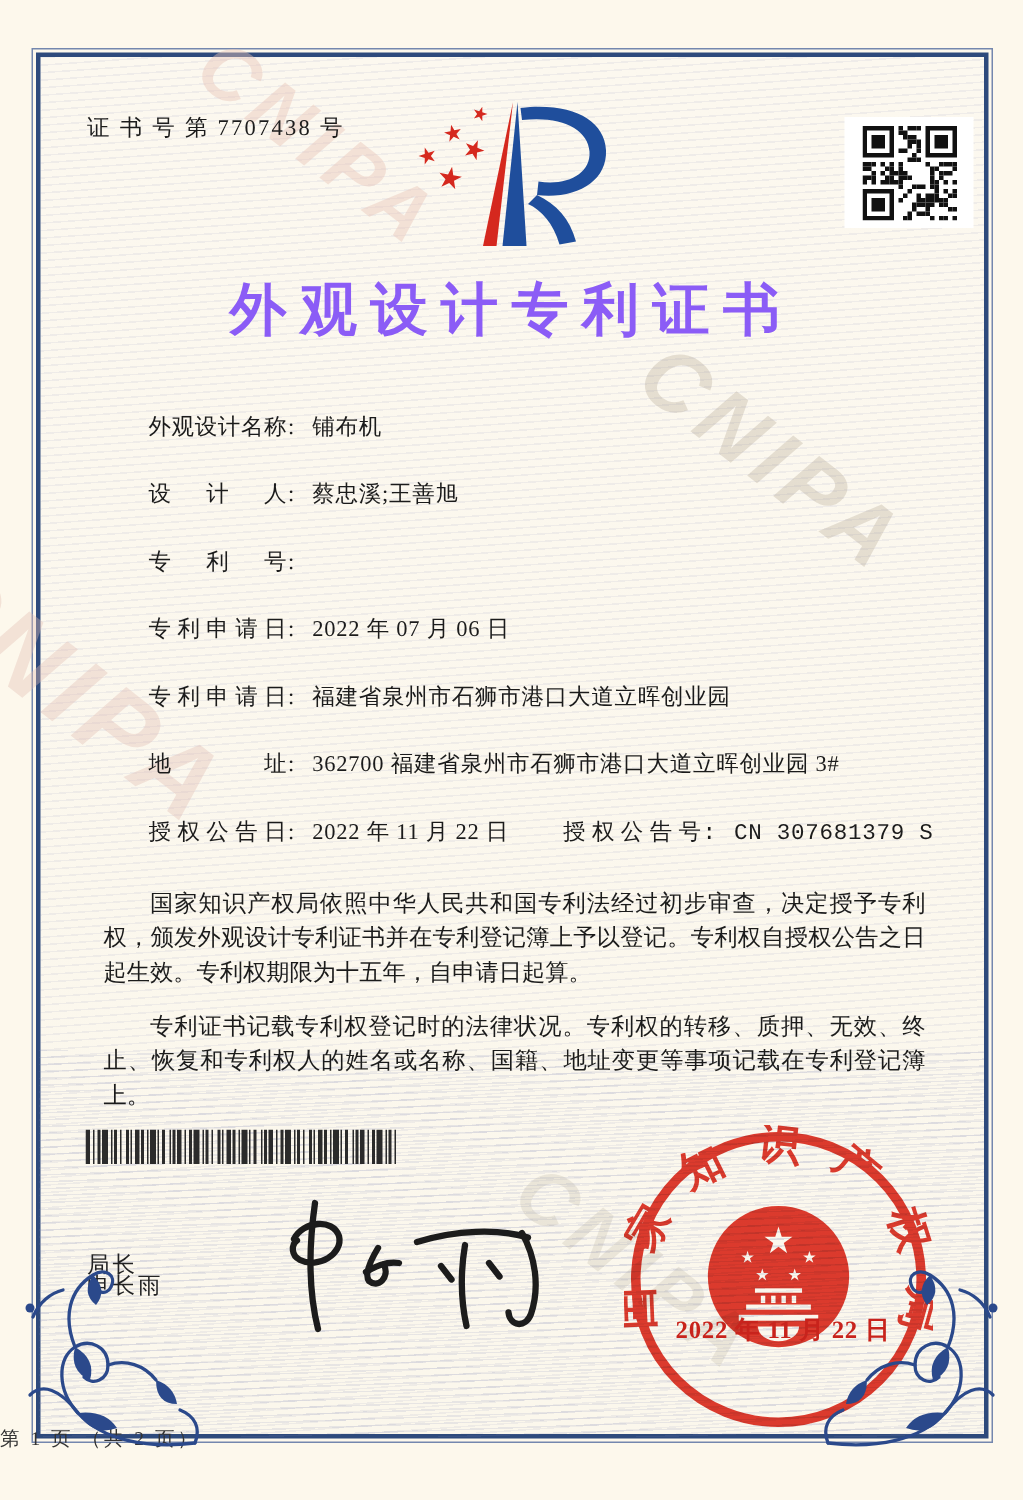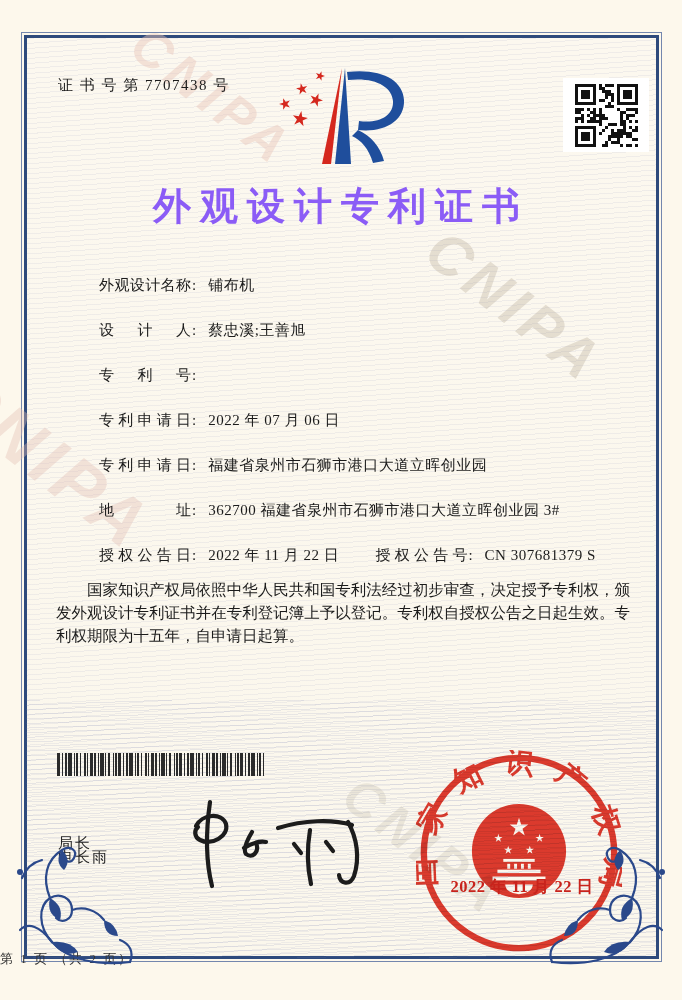--- a/index.html
+++ b/index.html
@@ -31,25 +31,25 @@
   .title{position:absolute;left:0;right:0;top:181px;text-align:center;font-size:38px;font-weight:bold;
       letter-spacing:9px;color:#8b5cf6;z-index:3;}
 
   
   .fields{position:absolute;left:66px;top:274px;width:560px;z-index:3;}
   .row{display:flex;font-size:15px;line-height:23px;margin-bottom:22px;color:#1b1b1b;white-space:nowrap;margin-left:33px;}
   .flabel{display:inline-block;width:92px;text-align:justify;text-align-last:justify;}
   .colon{margin:0 12px 0 1px;}
   .fvalue{letter-spacing:0.5px;}
   .grant{display:flex;}
-  .grant .pair2{margin-left:36px;display:flex;}
+  .grant .pair2{margin-left:36px;display:flex;font-family:Liberation Mono, monospace;}
 
   
   .paras{position:absolute;left:56px;top:578px;width:574px;z-index:3;color:#1b1b1b;}
-  .paras p{margin:0;font-size:15.5px;line-height:23px;text-indent:2em;text-align:justify;}
+  .paras p{margin:13px;font-size:15.5px;line-height:23px;text-indent:2em;text-align:justify;}
 
   
   .barcode{position:absolute;left:57px;top:753px;z-index:3;}
 
   
   .signer-title{position:absolute;left:58px;top:834px;font-family:"Liberation Sans","DejaVu Sans",sans-serif;
       font-size:15px;letter-spacing:2px;color:#222;z-index:3;}
   .signer-name{position:absolute;left:58px;top:848px;font-family:"Liberation Sans","DejaVu Sans",sans-serif;
       font-size:15px;letter-spacing:2px;color:#222;z-index:3;}
   .signature{position:absolute;left:182px;top:796px;z-index:3;}
@@ -271,20 +271,21 @@
       <span class="pair2">
         <span class="flabel">授权公告号</span>
           <span class="colon">:</span>
         <span class="fvalue">CN 307681379 S</span>
       </span>
     </div>
   </div>
 
   <div class="paras">
     <p>国家知识产权局依照中华人民共和国专利法经过初步审查，决定授予专利权，颁发外观设计专利证书并在专利登记簿上予以登记。专利权自授权公告之日起生效。专利权期限为十五年，自申请日起算。</p>
+    <p>专利证书记载专利权登记时的法律状况。专利权的转移、质押、无效、终止、恢复和专利权人的姓名或名称、国籍、地址变更等事项记载在专利登记簿上。</p>
   </div>
 
   <svg class="barcode" width="210" height="23" viewBox="0 0 210 23">
     <line x1="0" y1="11.5" x2="210" y2="11.5" stroke="#2b2b2b" stroke-width="23" stroke-dasharray="3 2 1 2 2 1 4 2 1 1 2 2 1 3 2 1 1 2 3 1 2 2 1 1 4 1 1 2 2 3 1 1 2 1"></line>
   </svg>
 
   <div class="signer-title">局长</div>
   <div class="signer-name">申长雨</div>
 
   <svg class="signature" width="190" height="95" viewBox="0 0 190 95">

